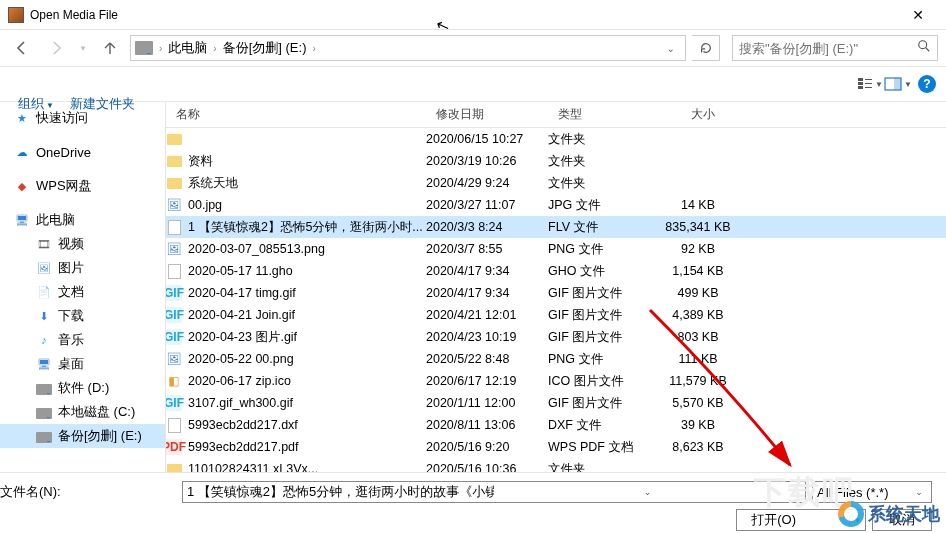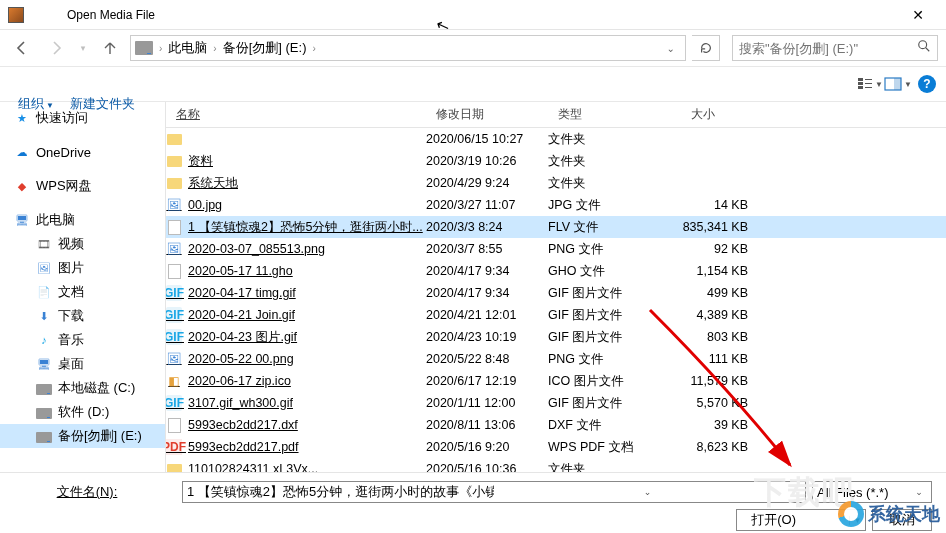--- a/index.html
+++ b/index.html
@@ -1,18 +1,18 @@
 <!DOCTYPE html>
 <html><head>
 <meta charset="utf-8">
 <style>
 * { margin: 0; padding: 0; box-sizing: border-box; font-family: "Microsoft YaHei", "Segoe UI", Tahoma, sans-serif; }
 body { width: 946px; height: 533px; background: #fff; overflow: hidden; position: relative; }
 
-.titlebar { height: 30px; display: flex; align-items: center; padding: 0 8px; border-bottom: 1px solid #e5e5e5; font-size: 12px; gap: 37px; }
+.titlebar { height: 30px; display: flex; align-items: center; padding: 0 8px; border-bottom: 1px solid #e5e5e5; font-size: 12px; }
 .titlebar .app-icon { width: 16px; height: 16px; margin-right: 6px; background: linear-gradient(135deg,#d97a2e,#8b4a1c); border:1px solid #555; }
 .titlebar .title { flex: 1; color: #000; }
 .titlebar .close { width: 40px; text-align: center; font-size: 14px; cursor: default; }
 
 .navbar { height: 36px; display: flex; align-items: center; padding: 0 8px; gap: 6px; }
 .nav-btn { width: 28px; height: 26px; display: flex; align-items: center; justify-content: center; color: #606060; }
 .nav-btn.disabled { color: #bfbfbf; }
 .history-drop { width: 14px; height: 26px; display:flex; align-items:center; justify-content:center; color:#bfbfbf; font-size:9px; }
 .breadcrumb { flex: 1; height: 26px; border: 1px solid #ccc; display: flex; align-items: center; padding: 0 4px; gap: 0; font-size: 13px; }
 .breadcrumb .drive-icon { width:18px; height:14px; margin-right:4px; background:#999; border-radius:1px; position:relative; }
@@ -53,21 +53,21 @@
 .ic-dl { color:#3a82d4; }
 .ic-music { color:#1aa7e6; }
 .ic-desk { color:#3a82d4; }
 .ic-drive { background:#999; width:16px; height:11px; border-radius:1px; position:relative; margin-top:2px;}
 .ic-drive::after { content:""; position:absolute; bottom:1px; right:2px; width:3px; height:1px; background:#3a82d4;}
 .side-blank { height: 10px; }
 
 .file-area { flex:1; display:flex; flex-direction:column; overflow:hidden; }
 .col-headers { display:flex; height:26px; align-items:center; border-bottom:1px solid #e5e5e5; font-size:12px; color:#444; }
 .col-headers > div { padding-left: 10px; }
-.col-name { width: 260px; text-decoration: underline; }
+.col-name { width: 260px; }
 .col-date { width: 122px; }
 .col-type { width: 100px; }
 .col-size { width: 114px; text-align:center; padding-right:14px; }
 .file-list { flex:1; overflow-y:auto; overflow-x:hidden; }
 .file-list::-webkit-scrollbar { width:16px; }
 .file-list::-webkit-scrollbar-track { background:#f0f0f0; }
 .file-list::-webkit-scrollbar-thumb { background:#c0c0c0; }
 .file-list::-webkit-scrollbar-button { background:#f0f0f0; height:16px; border:1px solid #ddd; }
 .row { display:flex; height:22px; align-items:center; font-size:12.5px; }
 .row.selected { background:#cce8ff; }
@@ -75,25 +75,25 @@
 .row .fic { width:16px; height:16px; display:flex; align-items:center; justify-content:center; font-size:12px; flex-shrink:0; }
 .fic-folder { background:#f7d77a; border-radius:1px; width:15px; height:11px; margin-top:1px; }
 .fic-jpg { color:#3a82d4; }
 .fic-flv { background:#fff; border:1px solid #bbb; width:13px; height:15px; }
 .fic-png { color:#3a82d4; }
 .fic-gho { background:#fff; border:1px solid #bbb; width:13px; height:15px; }
 .fic-gif { color:#1aa7e6; background:#e6f4fb; border-radius:2px; font-size:8px; font-weight:bold; width:16px; }
 .fic-ico { color:#e6a23c; }
 .fic-dxf { background:#fff; border:1px solid #bbb; width:13px; height:15px; }
 .fic-pdf { color:#e03e2d; font-size:8px; background:#fceceb; width:16px; font-weight:bold; }
-.row .col-size { text-align:right; padding-right:14px; }
+.row .col-size { padding-right:14px; }
 
 .footer { height: 60px; border-top:1px solid #e5e5e5; padding: 8px 14px 0 0; font-size:13px; }
 .fn-row { display:flex; align-items:center; gap:6px; }
-.fn-label { width: 176px; text-align:center; padding-right:2px;text-decoration:underline; }
+.fn-label { width: 176px; text-align:left; padding-right:2px; }
 .fn-combo { flex:1; height:22px; border:1px solid #888; display:flex; align-items:center; padding:0 4px; }
 .fn-combo span { flex:1; white-space:nowrap; overflow:hidden; }
 .fn-drop { width:16px; text-align:center; font-size:9px; color:#555; }
 .filter-combo { width:120px; height:22px; border:1px solid #888; display:flex; align-items:center; padding:0 4px; }
 .btn-row { display:flex; justify-content:flex-end; margin-top:6px; gap:0; }
 .open-btn { height:22px; border:1px solid #888; display:flex; align-items:center;gap:39px; }
 .open-btn .lbl { padding:0 14px; }
 .open-btn .dd { border-left:1px solid #888; width:16px; text-align:center; font-size:8px; }
 .cancel-btn { height:22px; border:1px solid #888; padding:0 16px; display:flex; align-items:center; margin-left:6px; }
 
@@ -222,27 +222,27 @@
         <span>音乐</span>
       </div>
     <div class="side-item indent">
         <span class="glyph ic-desk">🖥</span>
         <span>桌面</span>
       </div>
     <div class="side-item indent">
         <span class="glyph">
           <span class="ic-drive"></span>
         </span>
-        <span>本地磁盘 (C:)</span>
+        <span>软件 (D:)</span>
       </div>
     <div class="side-item indent">
         <span class="glyph">
           <span class="ic-drive"></span>
         </span>
-        <span>软件 (D:)</span>
+        <span>本地磁盘 (C:)</span>
       </div>
     <div class="side-item indent selected">
         <span class="glyph">
           <span class="ic-drive"></span>
         </span>
         <span>备份[勿删] (E:)</span>
       </div>
     <div class="side-blank"></div>
     <div class="side-blank"></div>
   </div>

